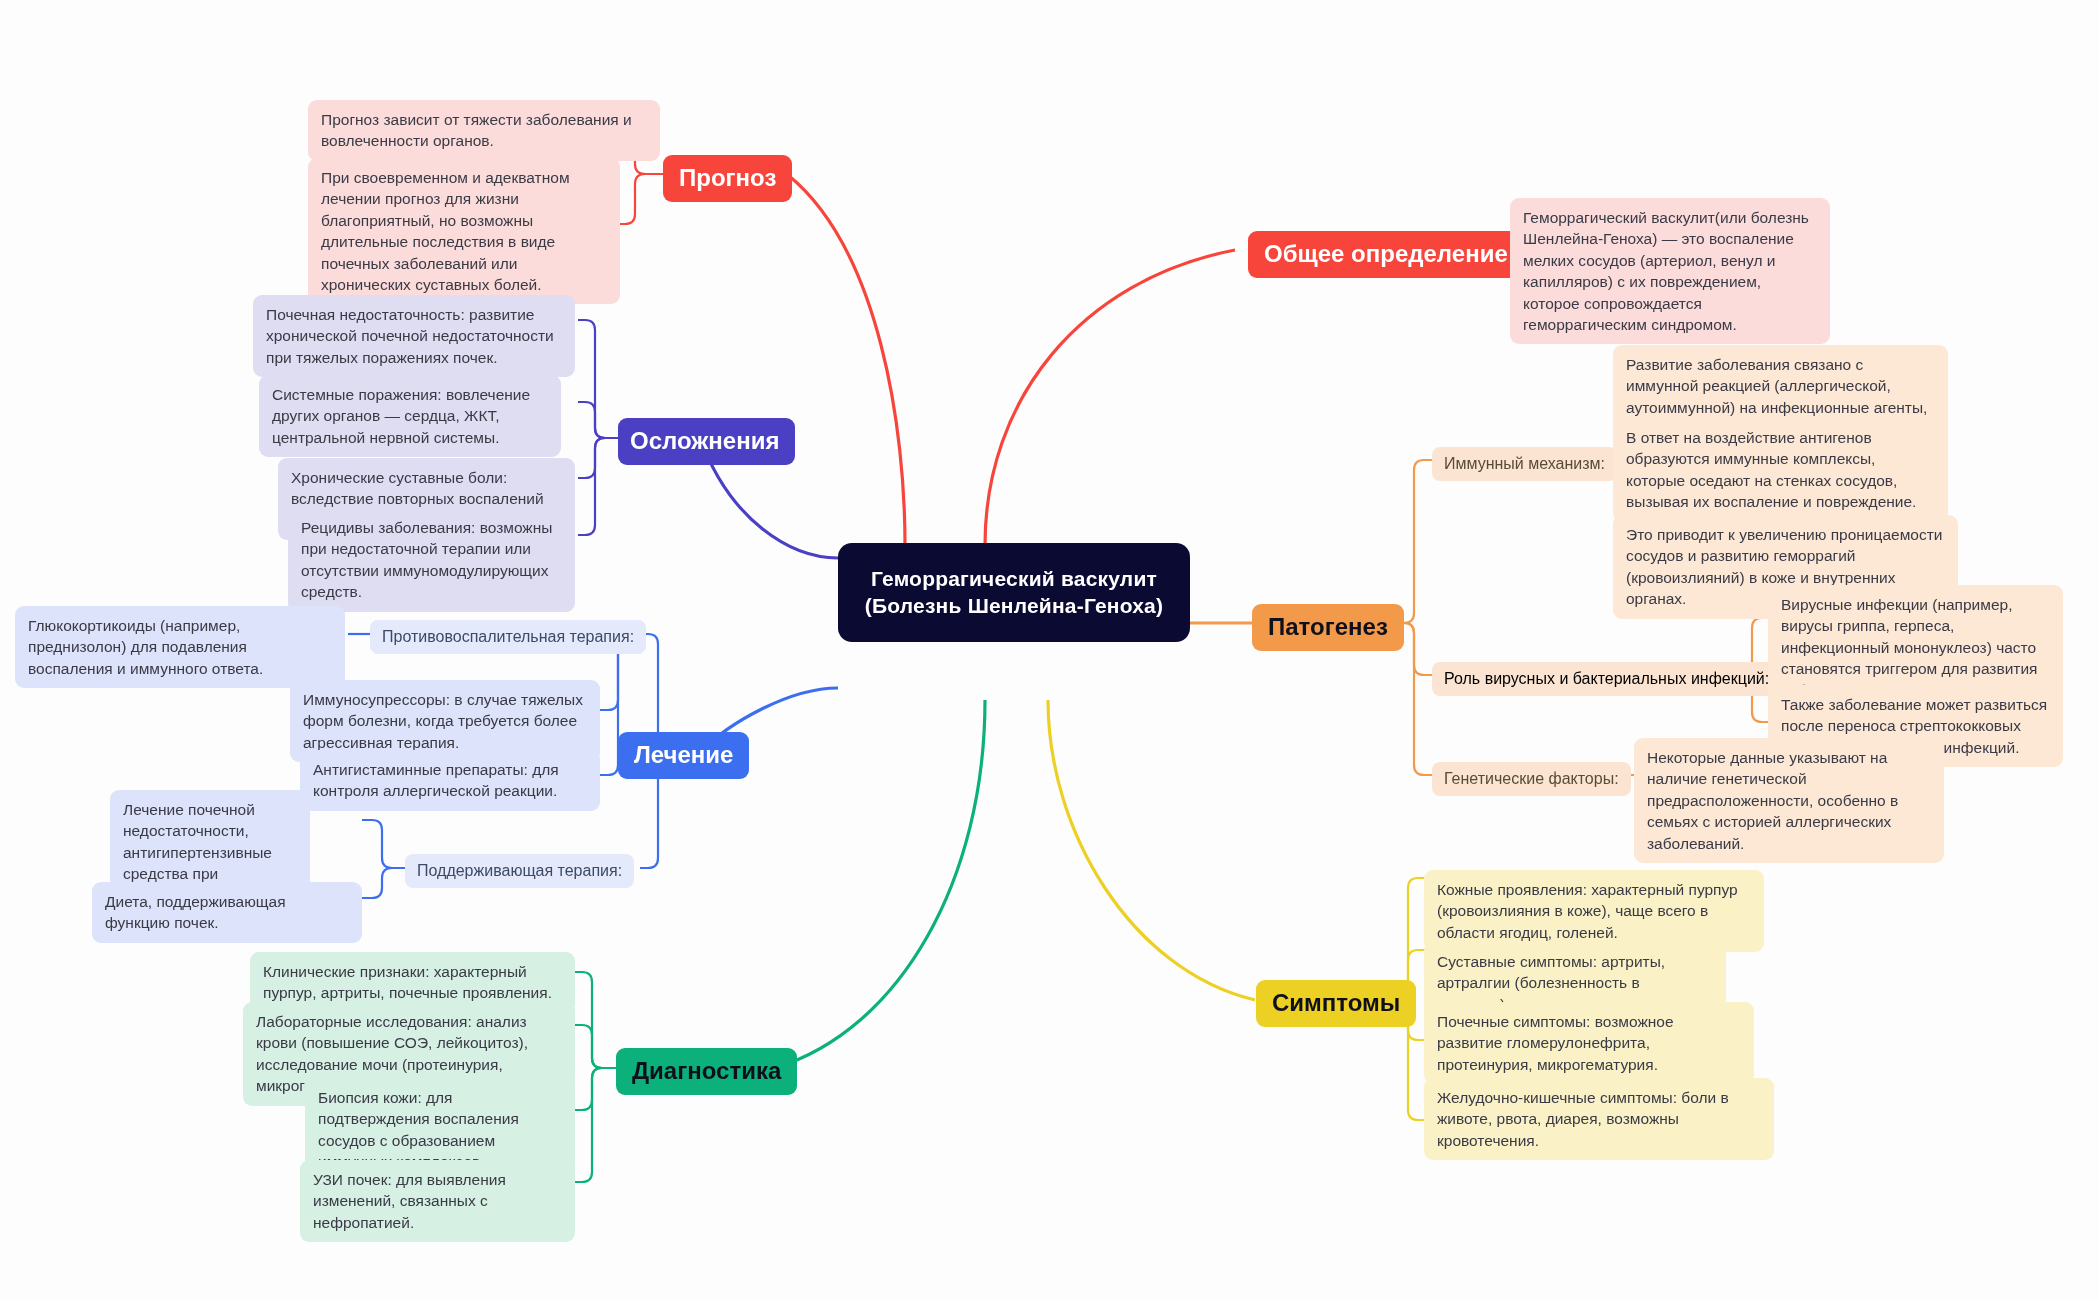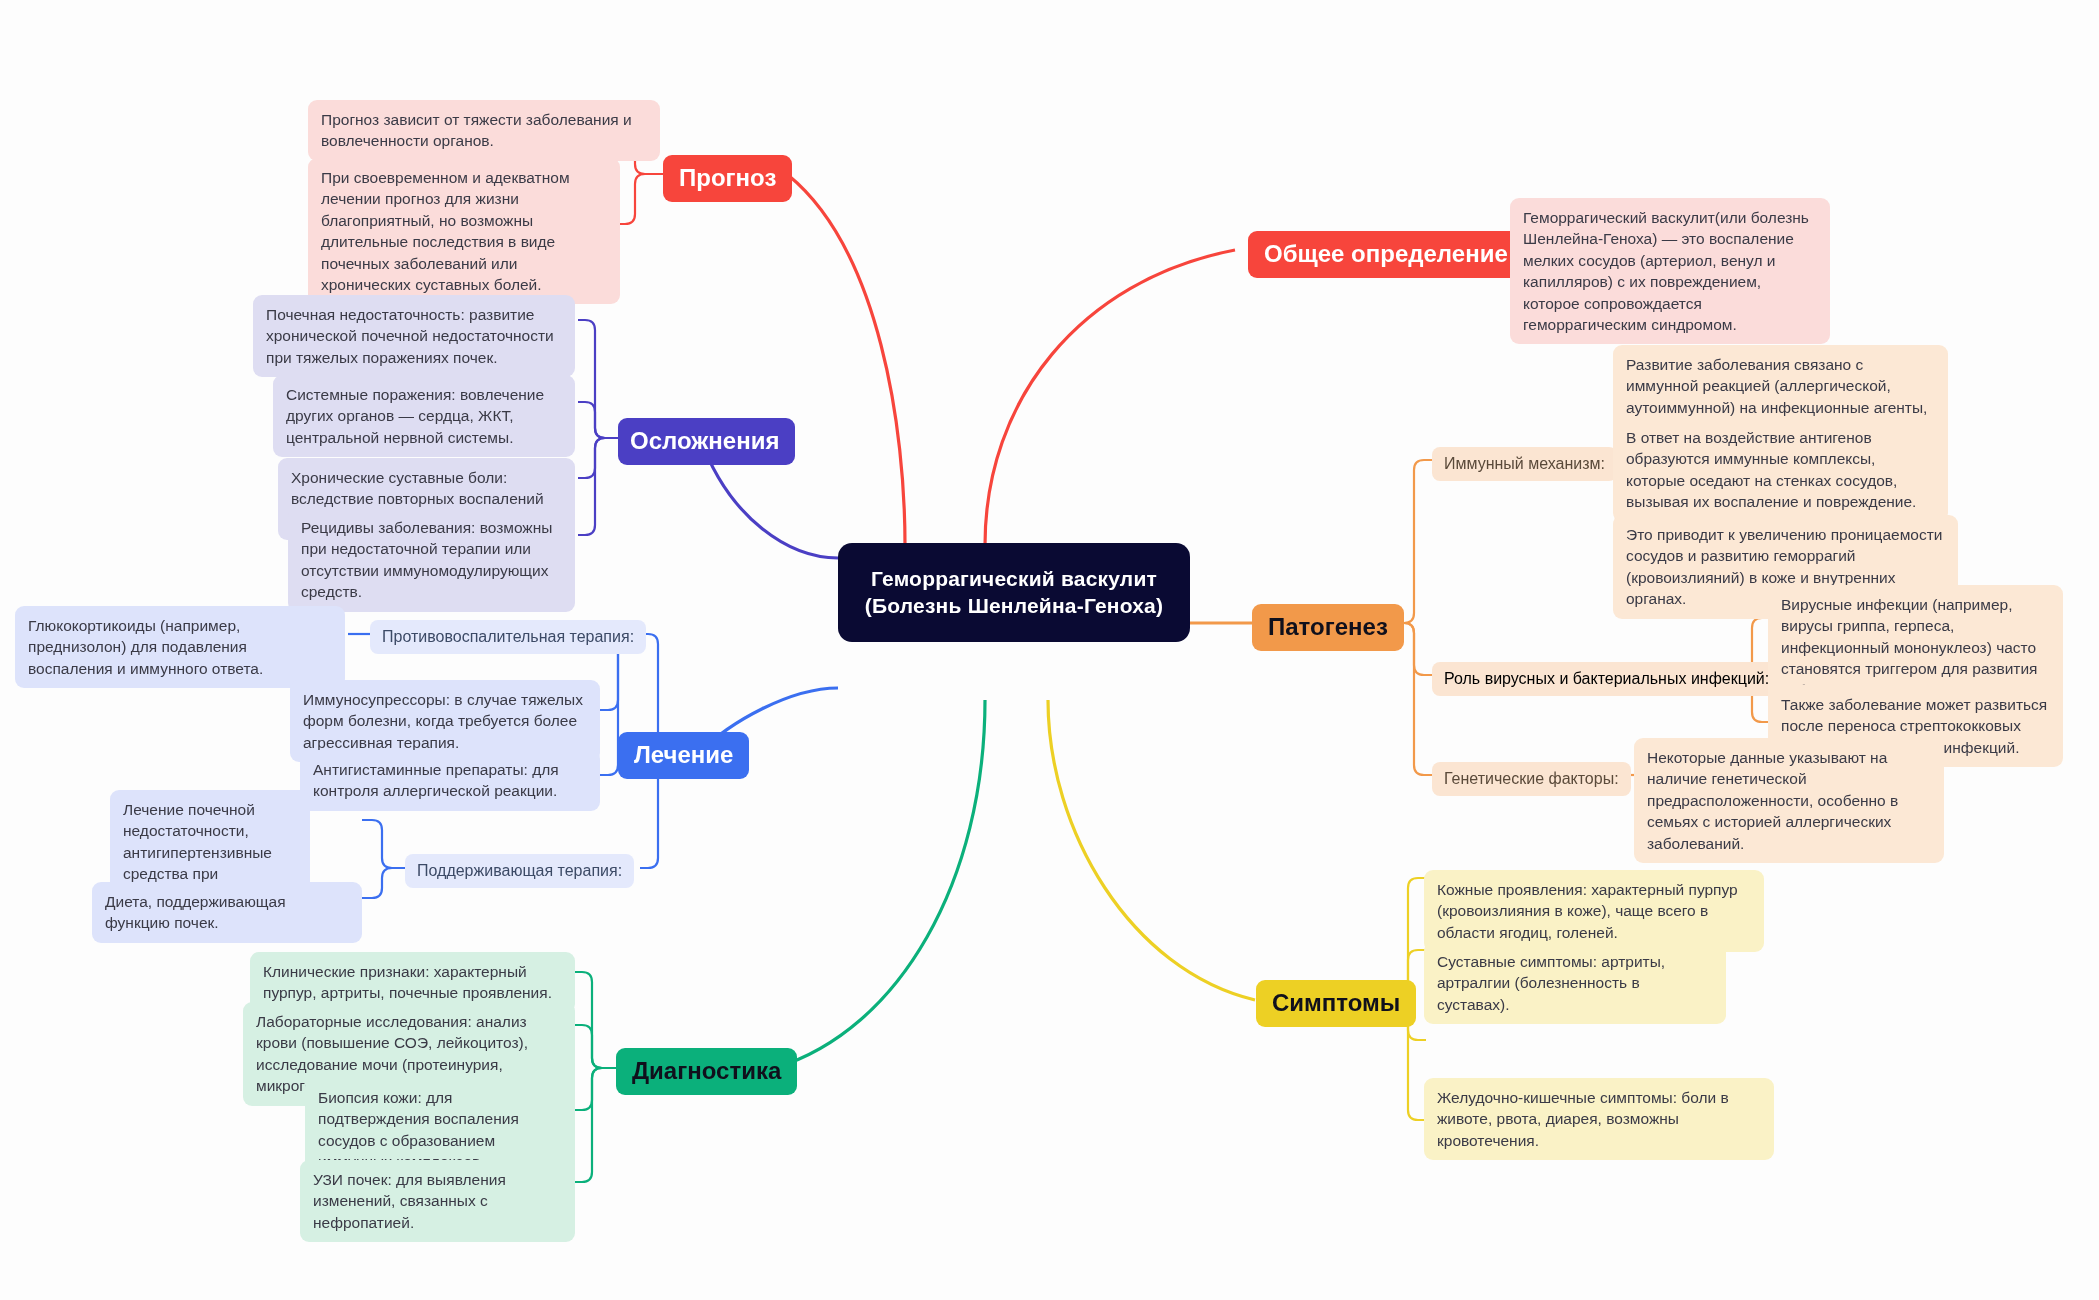--- a/index.html
+++ b/index.html
@@ -142,21 +142,21 @@
   <div class="node leaf" style="left:308px; top:158px; width:312px; background:#FBDCDA;">
     <span>При своевременном и адекватном лечении прогноз для жизни благоприятный, но возможны длительные последствия в виде почечных заболеваний или хронических суставных болей.</span>
   </div>
 
   <div class="node branch-pill" style="left:618px; top:418px; background:#4B3FC4; color:#ffffff;padding-left:12px;">
     <span>Осложнения</span>
   </div>
   <div class="node leaf" style="left:253px; top:295px; width:322px; background:#DEDDF2;">
     <span>Почечная недостаточность: развитие хронической почечной недостаточности при тяжелых поражениях почек.</span>
   </div>
-  <div class="node leaf" style="left:273px; top:375px; width:302px; background:#DEDDF2;">
+  <div class="node leaf" style="left:259px; top:375px; width:302px; background:#DEDDF2;">
     <span>Системные поражения: вовлечение других органов — сердца, ЖКТ, центральной нервной системы.</span>
   </div>
   <div class="node leaf" style="left:278px; top:458px; width:297px; background:#DEDDF2;">
     <span>Хронические суставные боли: вследствие повторных воспалений суставов.</span>
   </div>
   <div class="node leaf" style="left:288px; top:508px; width:287px; background:#DEDDF2;">
     <span>Рецидивы заболевания: возможны при недостаточной терапии или отсутствии иммуномодулирующих средств.</span>
   </div>
 
   <div class="node branch-pill" style="left:618px; top:732px; background:#3B6FF0; color:#ffffff;">
@@ -245,17 +245,20 @@
 
   <div class="node branch-pill" style="left:1256px; top:980px; background:#EDD024; color:#10101c;">
     <span>Симптомы</span>
   </div>
   <div class="node leaf" style="left:1424px; top:870px; width:340px; background:#FAF2C6;">
     <span>Кожные проявления: характерный пурпур (кровоизлияния в коже), чаще всего в области ягодиц, голеней.</span>
   </div>
   <div class="node leaf" style="left:1424px; top:942px; width:302px; background:#FAF2C6;">
     <span>Суставные симптомы: артриты, артралгии (болезненность в суставах).</span>
   </div>
+  <div class="node leaf" style="left:1424px; top:1002px; width:330px; background:#FAF2C6;">
+    <span>Почечные симптомы: возможное развитие гломерулонефрита, протеинурия, микрогематурия.</span>
+  </div>
   <div class="node leaf" style="left:1424px; top:1078px; width:350px; background:#FAF2C6;">
     <span>Желудочно-кишечные симптомы: боли в животе, рвота, диарея, возможны кровотечения.</span>
   </div>
 
 </div>
 
 </body></html>

